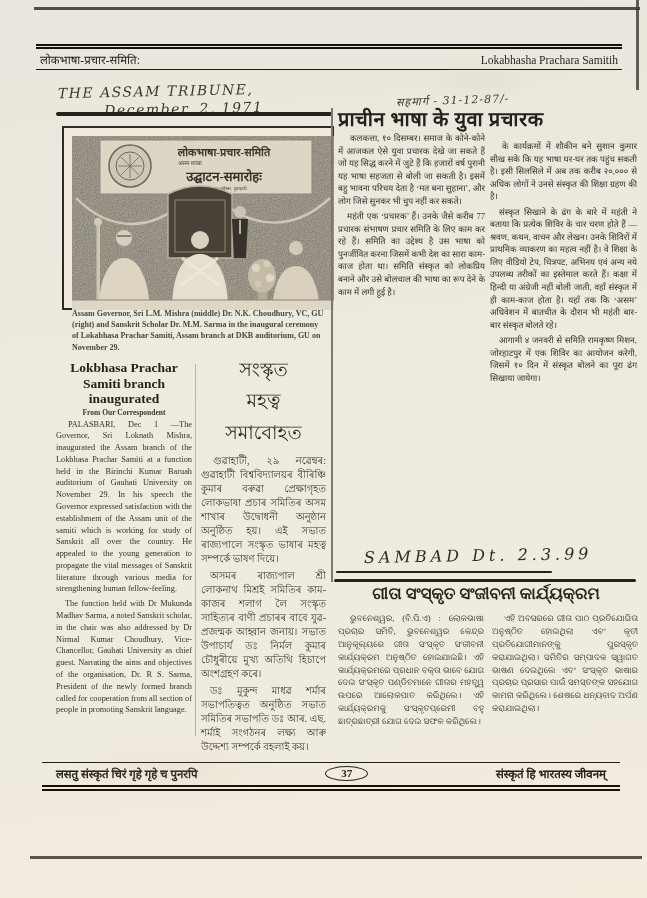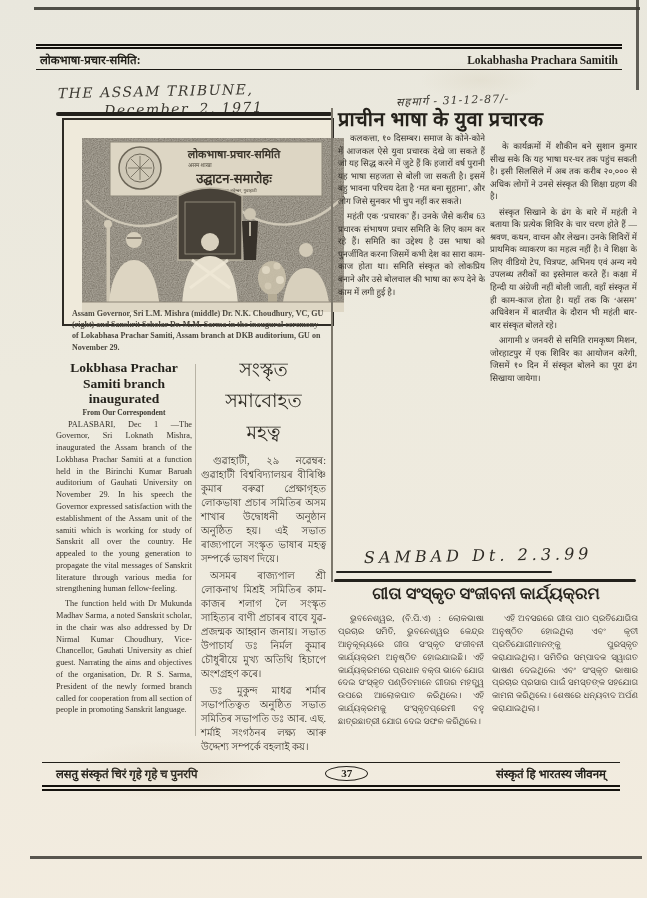--- a/index.html
+++ b/index.html
@@ -6,30 +6,30 @@
   #page{
     position:relative;width:647px;height:898px;margin:0 auto;overflow:hidden;
     background:linear-gradient(175deg,#e9e7dd 0%,#edeade 40%,#f0ebdf 75%,#f3ecdf 100%);
     font-family:"Liberation Serif", serif;color:#2b2822;
   }
   .abs{position:absolute;}
   .rule{background:#23211c;border-radius:2px;}
   
   #masthead{left:36px;top:44px;width:586px;border-top:5px double #14120e;padding-top:2px;}
   #masthead .row{display:flex;align-items:baseline;justify-content:space-between;
-    border-bottom:1.5px solid #1a1813;padding:1px 4px 2px 4px;font-weight:bold;font-size:11.5px;color:#211f19;}
+    border-bottom:1.5px solid #1a1813;padding:1px 4px 2px 4px;font-weight:normal;font-size:11.5px;color:#211f19;}
   #masthead .orn{font-size:9px;padding:0 4px;color:#35322a;}
   
   .hand{font-style:italic;letter-spacing:1.5px;color:#3b3831;font-family:"DejaVu Serif",serif;}
   #hand-tribune{left:58px;top:82px;font-size:14px;transform:rotate(-1.2deg);line-height:1.3;}
   #hand-tribune .l2{margin-left:46px;}
   #hand-hindi-note{left:396px;top:92px;font-size:11px;transform:rotate(-2deg);letter-spacing:1px;}
   #hand-sambad{left:364px;top:546px;font-size:16px;letter-spacing:4px;transform:rotate(-1deg);color:#2e2b25;}
   
-  #photo-frame{left:62px;top:118px;width:272px;height:208px;border:2px solid #2e2b25;background:#efeadb;padding:18px;box-sizing:border-box;}
+  #photo-frame{left:62px;top:126px;width:272px;height:184px;border:2px solid #2e2b25;background:#efeadb;padding:8px;box-sizing:border-box;}
   #caption{left:72px;top:308px;width:252px;font-size:8px;font-weight:bold;line-height:1.4;text-align:left;color:#4b473e;filter:blur(.2px);}
   
   .news p{margin:0 0 3px 0;text-indent:9px;text-align:justify;}
   .news p.first{text-indent:12px;}
   .blurry{filter:blur(.22px);}
   
   #en-article{left:56px;top:360px;width:136px;}
   #en-article h2{margin:0 0 1px 0;font-size:13.5px;line-height:1.15;text-align:center;color:#24221c;}
   #en-article .byline{text-align:center;font-size:7.5px;font-weight:bold;margin:1px 0 2px 0;color:#3a372f;}
   #en-article .news{font-size:8.3px;line-height:1.42;color:#35312a;}
@@ -163,38 +163,38 @@
       <p class="first">PALASBARI, Dec 1 —The Governor, Sri Loknath Mishra, inaugurated the Assam branch of the Lokbhasa Prachar Samiti at a function held in the Birinchi Kumar Baruah auditorium of Gauhati University on November 29. In his speech the Governor expressed satisfaction with the establishment of the Assam unit of the samiti which is working for study of Sanskrit all over the country. He appealed to the young generation to propagate the vital messages of Sanskrit literature through various media for strengthening human fellow-feeling.</p>
       <p>The function held with Dr Mukunda Madhav Sarma, a noted Sanskrit scholar, in the chair was also addressed by Dr Nirmal Kumar Choudhury, Vice-Chancellor, Gauhati University as chief guest. Narrating the aims and objectives of the organisation, Dr. R S. Sarma, President of the newly formed branch called for cooperation from all section of people in promoting Sanskrit language.</p>
     </div>
   </div>
 
   <div class="abs" id="col-divider"></div>
 
   <div class="abs" id="as-article">
     <div class="as-head">
       <div>সংস্কৃত</div>
+      <div>মহত্ব</div>
       <div>সমাবোহত</div>
-      <div>মহত্ব</div>
     </div>
     <div class="news blurry">
       <p class="first">গুৱাহাটী, ২৯ নৱেম্বৰ: গুৱাহাটী বিশ্ববিদ্যালয়ৰ বীৰিঞ্চি কুমাৰ বৰুৱা প্ৰেক্ষাগৃহত লোকভাষা প্ৰচাৰ সমিতিৰ অসম শাখাৰ উদ্বোধনী অনুষ্ঠান অনুষ্ঠিত হয়। এই সভাত ৰাজ্যপালে সংস্কৃত ভাষাৰ মহত্ব সম্পৰ্কে ভাষণ দিয়ে।</p>
       <p>অসমৰ ৰাজ্যপাল শ্ৰী লোকনাথ মিশ্ৰই সমিতিৰ কাম-কাজৰ শলাগ লৈ সংস্কৃত সাহিত্যৰ বাণী প্ৰচাৰৰ বাবে যুৱ-প্ৰজন্মক আহ্বান জনায়। সভাত উপাচাৰ্য ডঃ নিৰ্মল কুমাৰ চৌধুৰীয়ে মুখ্য অতিথি হিচাপে অংশগ্ৰহণ কৰে।</p>
       <p>ডঃ মুকুন্দ মাধৱ শৰ্মাৰ সভাপতিত্বত অনুষ্ঠিত সভাত সমিতিৰ সভাপতি ডঃ আৰ. এছ. শৰ্মাই সংগঠনৰ লক্ষ্য আৰু উদ্দেশ্য সম্পৰ্কে বহলাই কয়।</p>
     </div>
   </div>
 
   <div class="abs" id="main-divider"></div>
 
   <div class="abs hand" id="hand-hindi-note">सहमार्ग - 31-12-87/-</div>
   <div class="abs" id="hi-headline">प्राचीन भाषा के युवा प्रचारक</div>
 
   <div class="abs hi-col news blurry" id="hi-col1">
     <p class="first">कलकत्ता, १० दिसम्बर। समाज के कोने-कोने में आजकल ऐसे युवा प्रचारक देखे जा सकते हैं जो यह सिद्ध करने में जुटे हैं कि हजारों वर्ष पुरानी यह भाषा सहजता से बोली जा सकती है। इसमें बहु भावना परिचय देता है ‘मत बना सुहाना’, और लोग जिसे सुनकर भी चुप नहीं कर सकते।</p>
-    <p>महंती एक ‘प्रचारक’ हैं। उनके जैसे करीब 63 प्रचारक संभाषण प्रचार समिति के लिए काम कर रहे हैं। समिति का उद्देश्य है उस भाषा को पुनर्जीवित करना जिसमें कभी देश का सारा काम-काज होता था। समिति संस्कृत को लोकप्रिय बनाने और उसे बोलचाल की भाषा का रूप देने के काम में लगी हुई है।</p>
+    <p>महंती एक ‘प्रचारक’ हैं। उनके जैसे करीब 77 प्रचारक संभाषण प्रचार समिति के लिए काम कर रहे हैं। समिति का उद्देश्य है उस भाषा को पुनर्जीवित करना जिसमें कभी देश का सारा काम-काज होता था। समिति संस्कृत को लोकप्रिय बनाने और उसे बोलचाल की भाषा का रूप देने के काम में लगी हुई है।</p>
   </div>
   <div class="abs hi-col news blurry" id="hi-col2">
     <p class="first">के कार्यक्रमों में शौकीन बने सुशान कुमार सीख सके कि यह भाषा घर-घर तक पहुंच सकती है। इसी सिलसिले में अब तक करीब २०,००० से अधिक लोगों ने उनसे संस्कृत की शिक्षा ग्रहण की है।</p>
     <p>संस्कृत सिखाने के ढंग के बारे में महंती ने बताया कि प्रत्येक शिविर के चार चरण होते हैं — श्रवण, कथन, वाचन और लेखन। उनके शिविरों में प्राथमिक व्याकरण का महत्व नहीं है। वे शिक्षा के लिए वीडियो टेप, चित्रपट, अभिनय एवं अन्य नये उपलब्ध तरीकों का इस्तेमाल करते हैं। कक्षा में हिन्दी या अंग्रेजी नहीं बोली जाती, वहाँ संस्कृत में ही काम-काज होता है। यहाँ तक कि ‘असम’ अधिवेशन में बातचीत के दौरान भी महंती बार-बार संस्कृत बोलते रहे।</p>
     <p>आगामी ४ जनवरी से समिति रामकृष्ण मिशन, जोरहाटपुर में एक शिविर का आयोजन करेगी, जिसमें १० दिन में संस्कृत बोलने का पूरा ढंग सिखाया जायेगा।</p>
   </div>
 
   <div class="abs hand" id="hand-sambad">SAMBAD  Dt. 2.3.99</div>
   <div class="abs rule" id="sambad-underline"></div>
 

